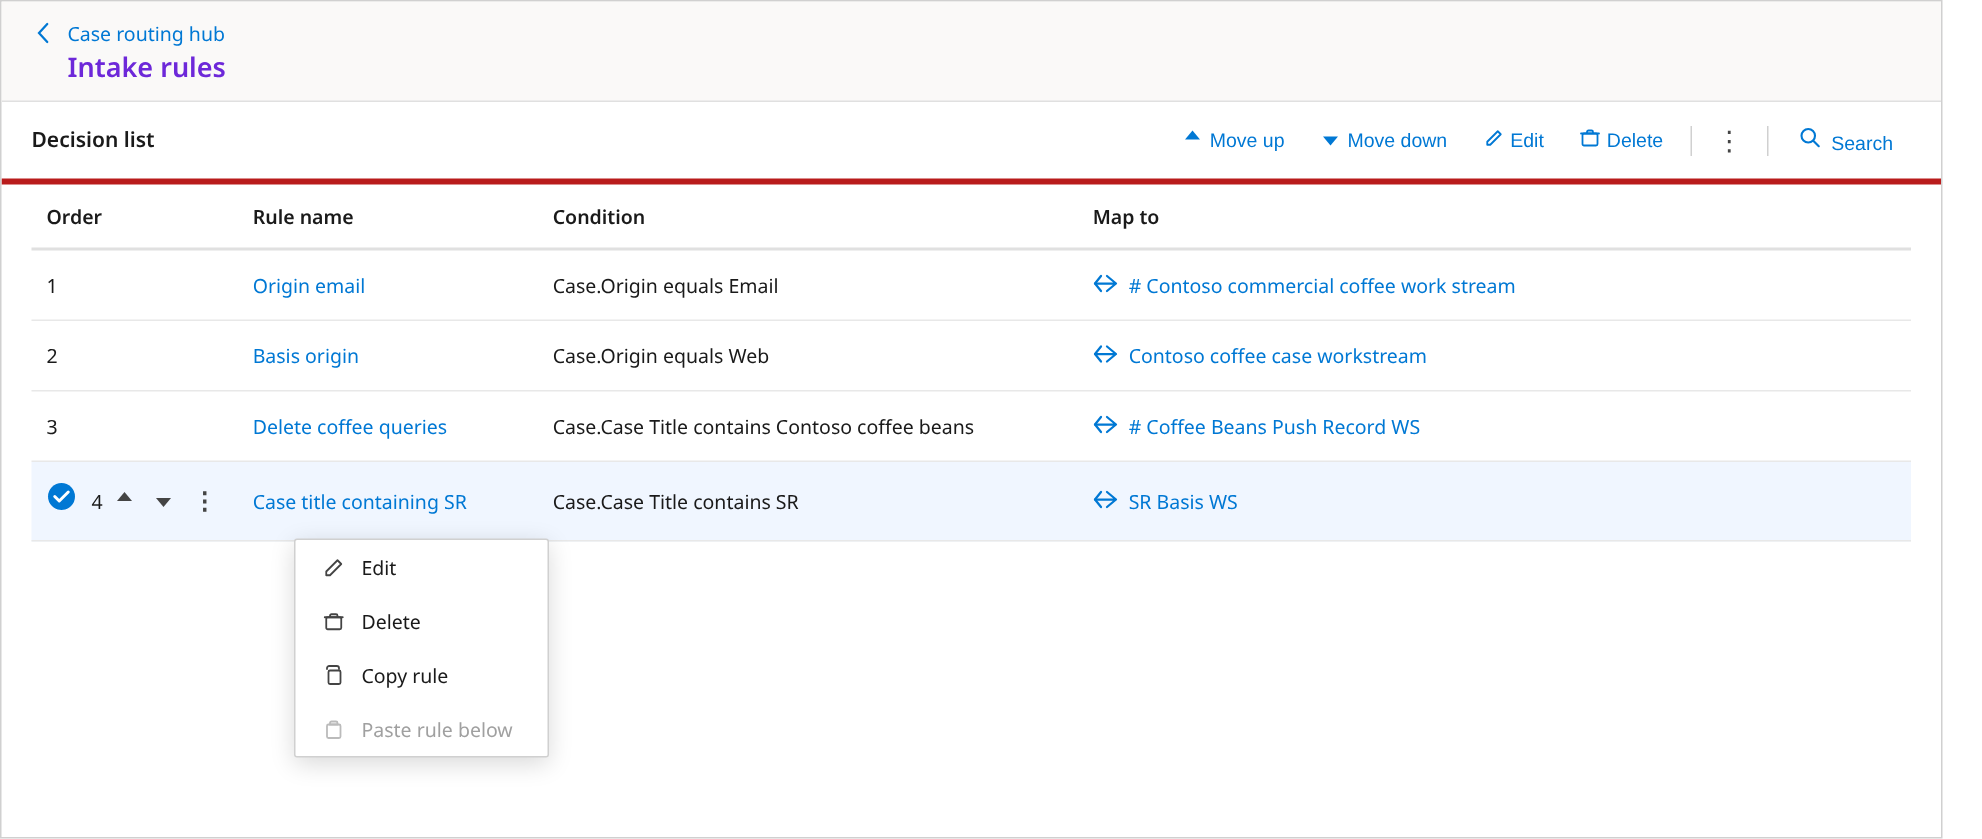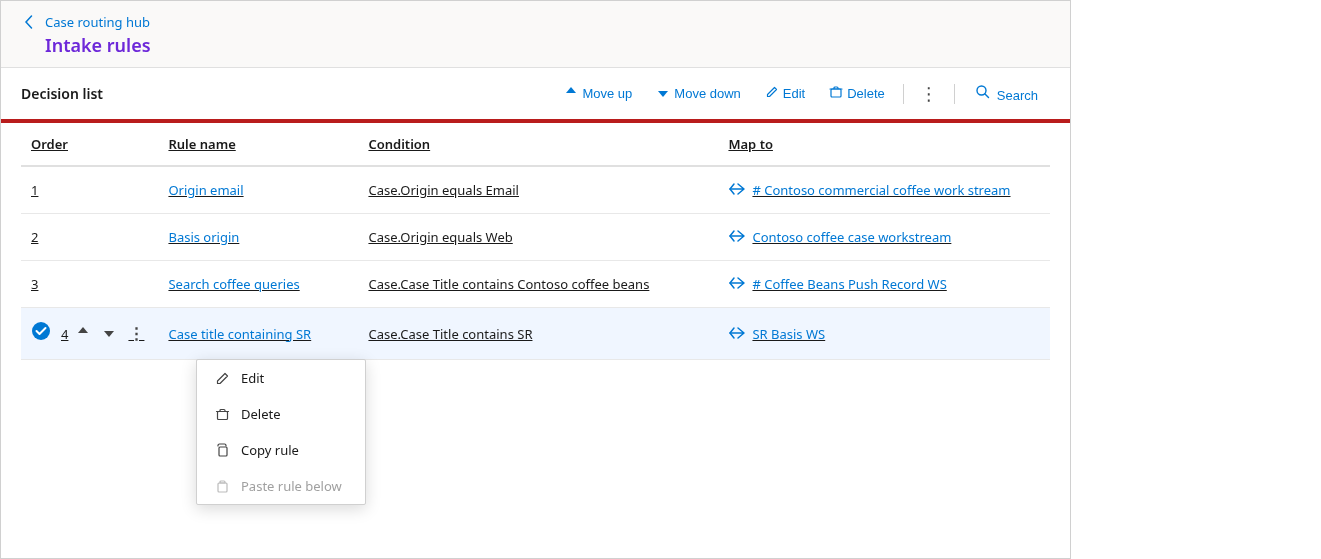--- a/index.html
+++ b/index.html
@@ -4,21 +4,21 @@
   <style>
     * { box-sizing: border-box; margin: 0; padding: 0; }
     body {
       font-family: 'Segoe UI', system-ui, sans-serif;
       font-size: 14px;
       background: #fff;
       color: #1a1a1a;
     }
     .outer-border {
       border: 1px solid #d0d0d0;
-      width: 1071px;
+      width: 1295px;
       min-height: 559px;
       position: relative;
       overflow: hidden;
     }
     
     .header {
       padding: 12px 20px 10px 20px;
       background: #faf9f8;
       border-bottom: 1px solid #e0e0e0;
     }
@@ -93,21 +93,20 @@
       font-size: 13px;
       cursor: pointer;
     }
     
     .table-container {
       padding: 0 20px;
     }
     table {
       width: 100%;
       border-collapse: collapse;
-      text-decoration: underline;
     }
     thead tr {
       border-bottom: 2px solid #e0e0e0;
     }
     thead th {
       text-align: left;
       padding: 12px 10px;
       font-weight: 600;
       font-size: 13px;
       color: #1a1a1a;
@@ -309,21 +308,21 @@
                     <path d="M6 2l-4 5 4 5" stroke="#0078d4" stroke-width="1.5" stroke-linecap="round" stroke-linejoin="round"></path>
                   </svg>
               </span>
               <span class="map-link">Contoso coffee case workstream</span>
             </div>
           </td>
         </tr>
 
         <tr>
           <td>3</td>
-          <td><a class="rule-link">Search coffee queries</a></td>
+          <td><a class="rule-link">Delete coffee queries</a></td>
           <td>Case.Case Title contains Contoso coffee beans</td>
           <td>
             <div class="map-to-cell">
               <span class="route-icon">
                 <svg width="18" height="14" viewBox="0 0 18 14" fill="none">
                     <path d="M2 7h14M10 2l6 5-6 5" stroke="#0078d4" stroke-width="1.5" stroke-linecap="round" stroke-linejoin="round"></path>
                     <path d="M6 2l-4 5 4 5" stroke="#0078d4" stroke-width="1.5" stroke-linecap="round" stroke-linejoin="round"></path>
                   </svg>
               </span>
               <span class="map-link"># Coffee Beans Push Record WS</span>

